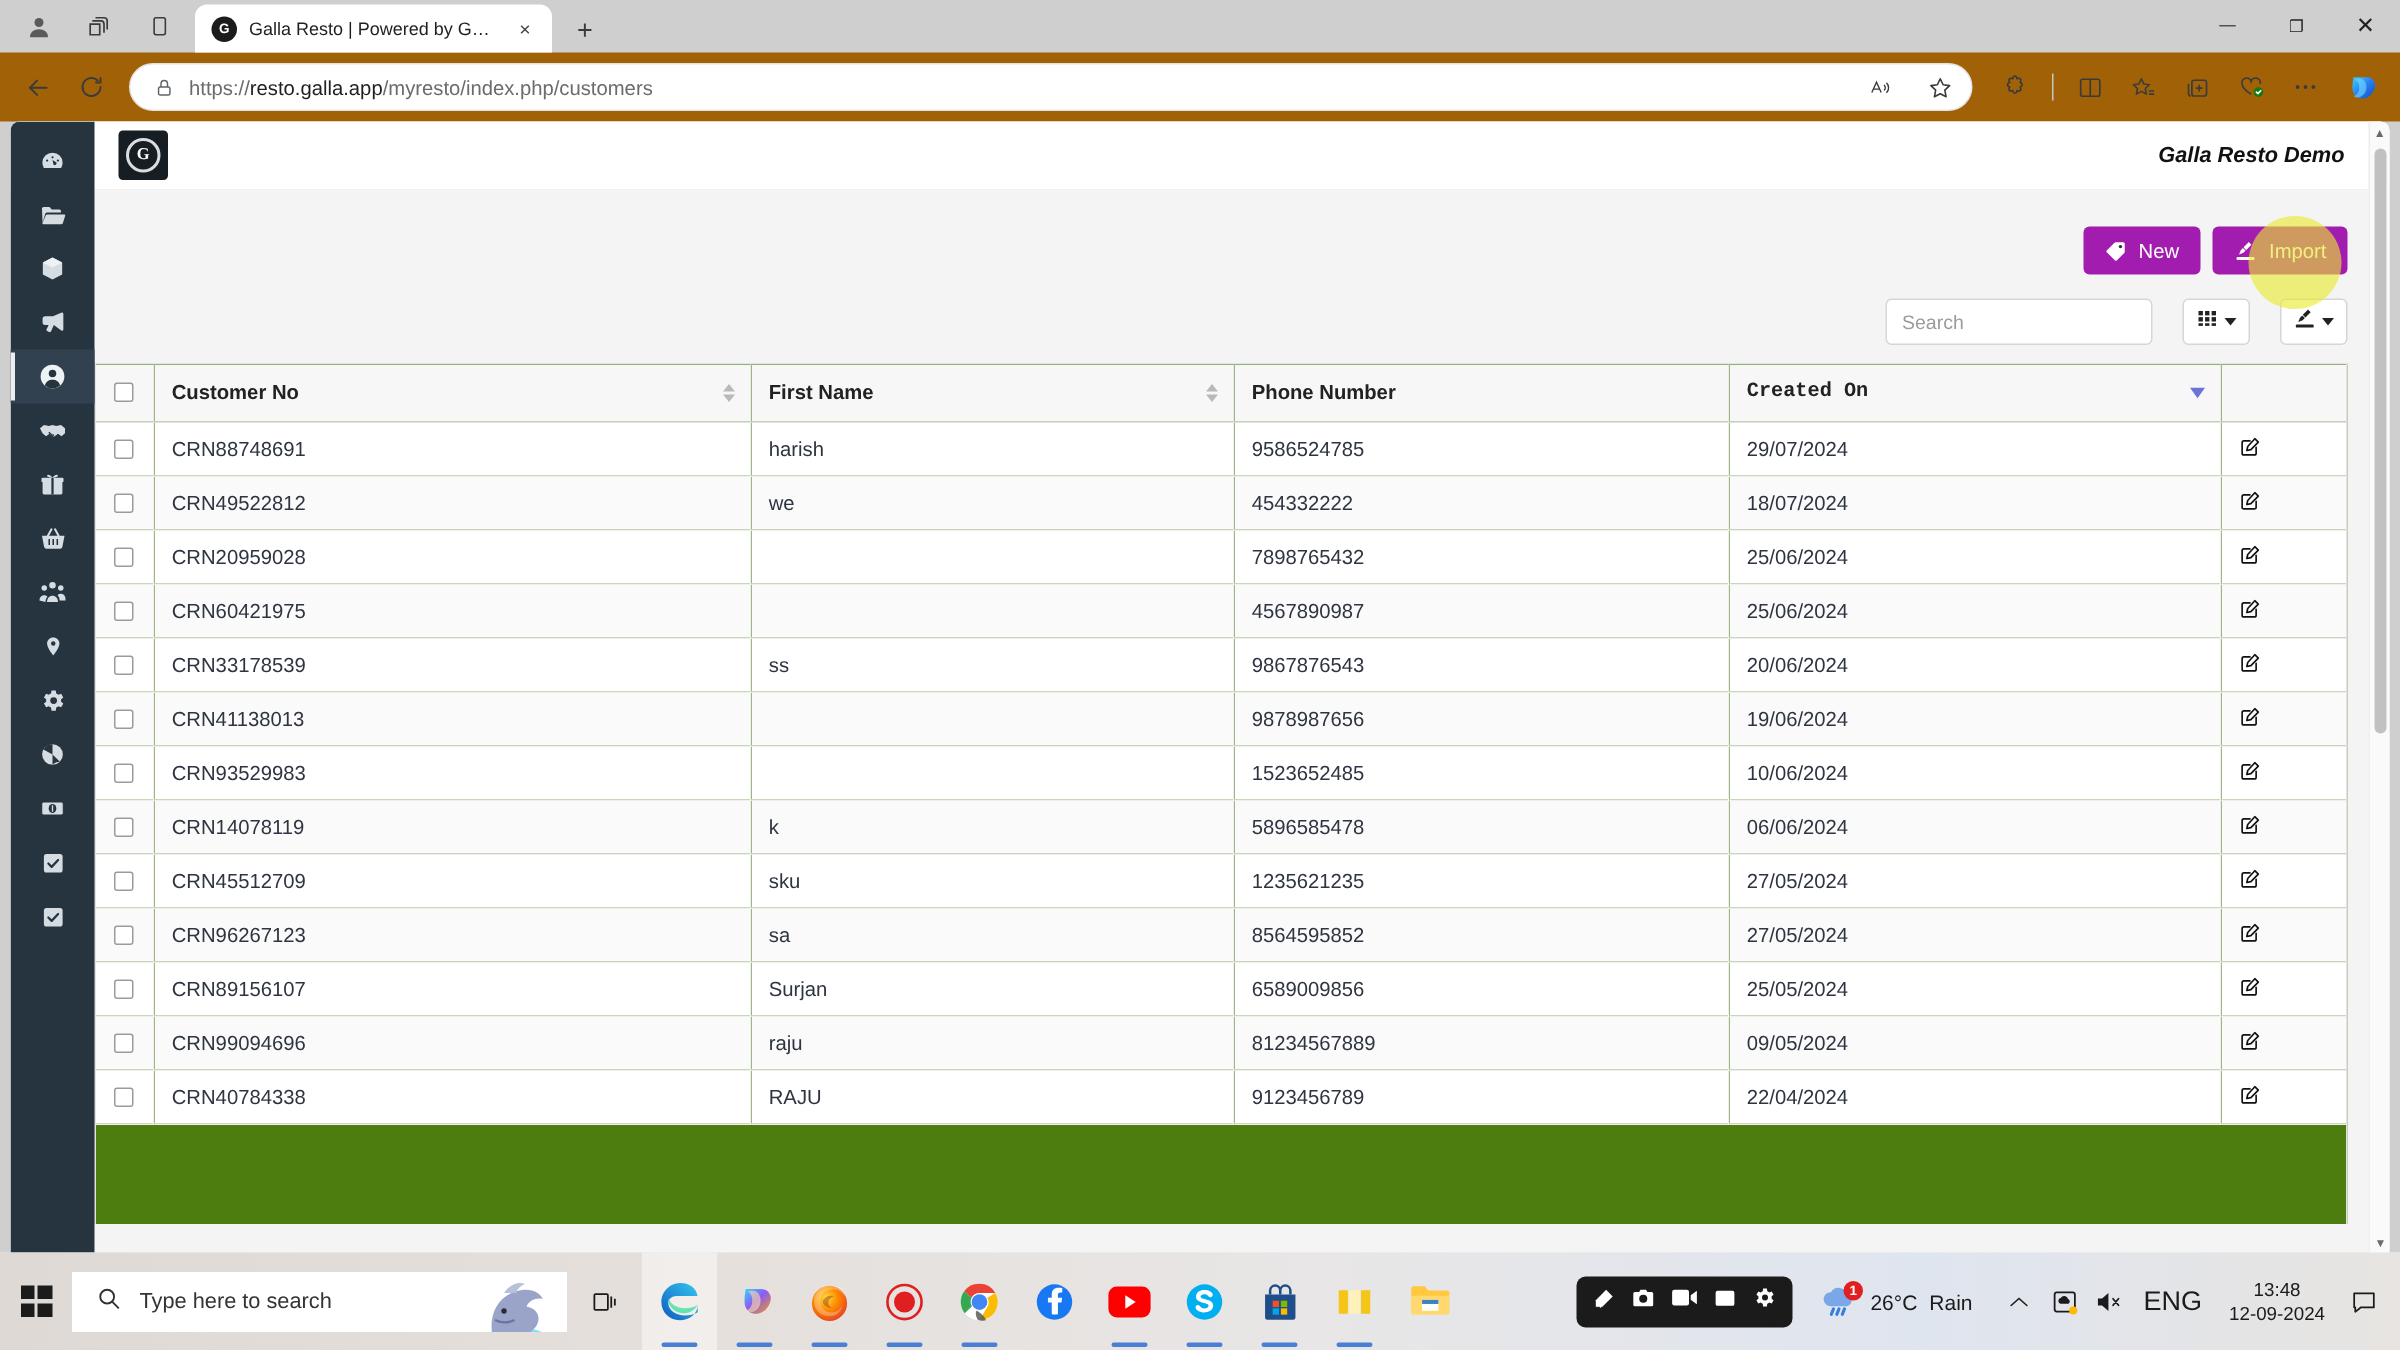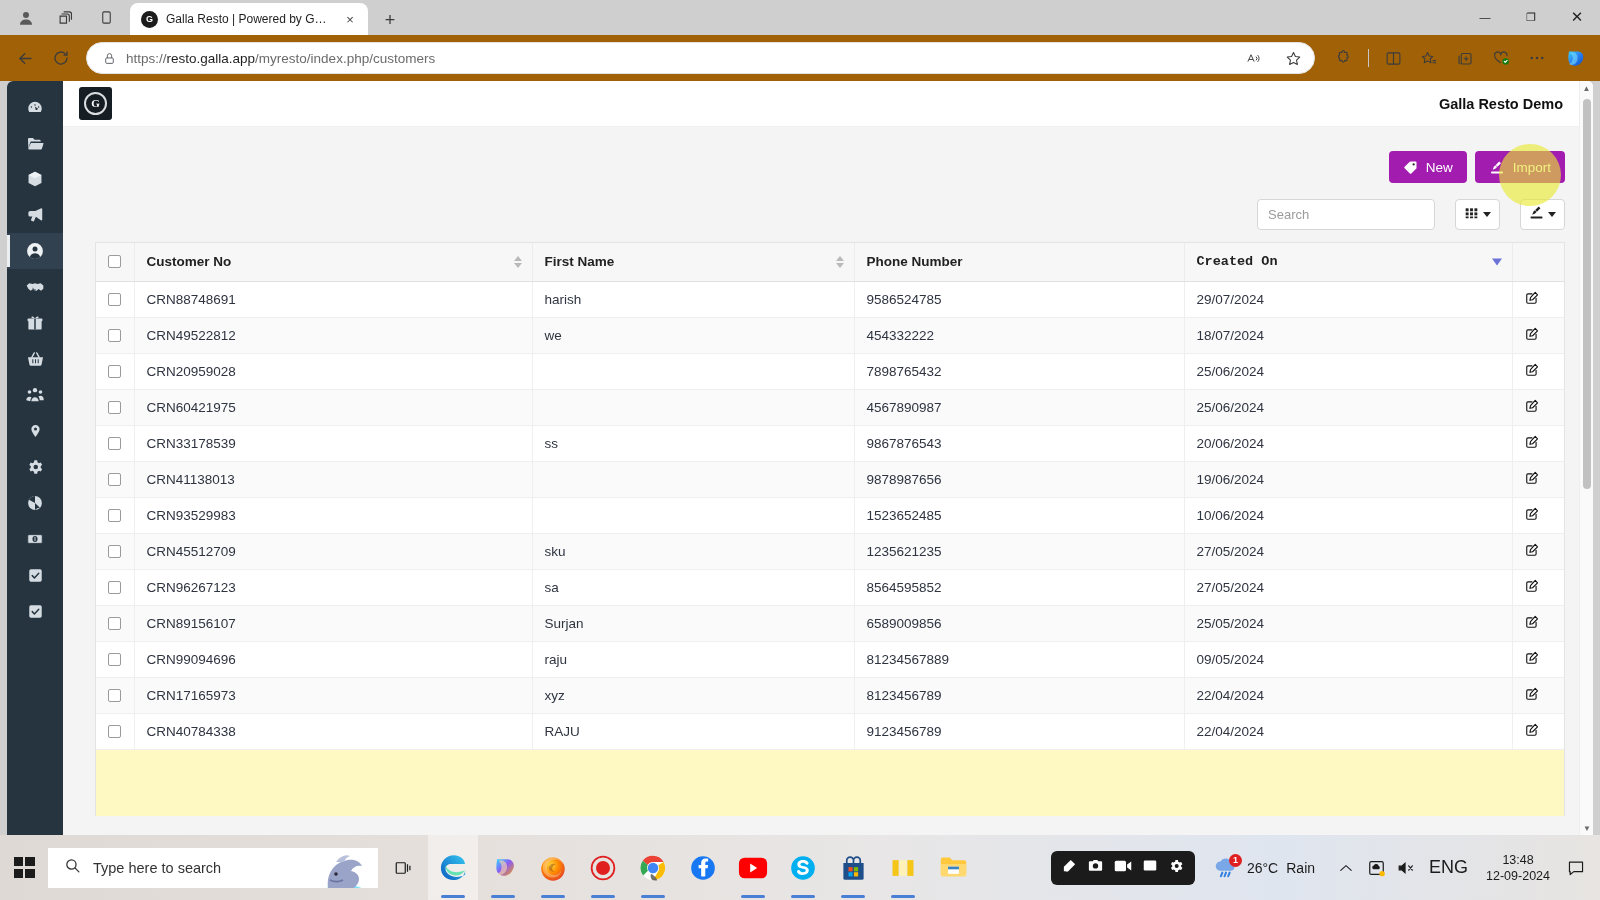--- a/index.html
+++ b/index.html
@@ -119,21 +119,21 @@
   .brand-logo {
     width: 33px; height: 33px; background: #161d23; border-radius: 3px;
     display: flex; align-items: center; justify-content: center;
   }
   .brand-logo .ring {
     width: 23px; height: 23px; border: 2.5px solid #d9dde0; border-radius: 50%;
     display: flex; align-items: center; justify-content: center;
   }
   .brand-logo .ring span { color: #fff; font-size: 11px; font-weight: 700; line-height: 1; font-family: "Liberation Serif", serif; }
   .app-title {
-    margin-left: auto; font-size: 14.5px; font-weight: bold; color: #111; padding-right: 14px;
+    margin-left: auto; font-size: 14.5px; font-weight: bold; color: #111; padding-right: 14px; font-style: italic;
   }
 
   .workarea {
     flex: 1 1 auto; background: #f4f4f4; padding: 0; position: relative; overflow: hidden;
   }
 
   .action-row {
     display: flex; justify-content: flex-end; align-items: center;
     gap: 8px; padding: 18px 28px 0 0; height: 62px;
   }
@@ -161,21 +161,21 @@
   }
   .search-box::placeholder { color: #9b9b9b; }
   .icon-btn {
     height: 31px; min-width: 44px; border: 1px solid #d6d6d6; border-radius: 4px;
     background: #fff; display: flex; align-items: center; justify-content: center;
     gap: 4px; cursor: pointer; padding: 0 8px;
   }
   .caret { width: 0; height: 0; border-left: 4px solid transparent; border-right: 4px solid transparent; border-top: 5px solid #222; }
 
   .table-wrap {
-    margin: 0 28px 0 32px; background: #fef9c3;
+    margin: 0 28px 0 0; background: #4d7c0f;
     border: 1px solid #e4e4e4; border-bottom: none;
     height: calc(100% - 134px); overflow: hidden;
   }
   table { width: 100%; border-collapse: collapse; table-layout: fixed; }
   thead th {
     background: #f7f7f7; border-bottom: 1px solid #e0e0e0;
     font-size: 13.5px; font-weight: bold; color: #222;
     text-align: left; height: 38px; padding: 0 12px;
     border-right: 1px solid #ececec; position: relative; white-space: nowrap;
   }
@@ -700,20 +700,33 @@
                   <td>10/06/2024</td>
                   <td class="edit-cell"><span class="edit-ico"><svg width="14" height="14" viewBox="0 0 24 24" fill="none" stroke="#111" stroke-width="1.9" stroke-linecap="round" stroke-linejoin="round">
                         <path d="M19 12.5V19a2 2 0 01-2 2H5a2 2 0 01-2-2V7a2 2 0 012-2h7"></path>
                         <path d="M17.5 2.5l4 4-8.5 8.5-4.6 1 1-4.6z"></path>
                       </svg></span></td>
                 </tr>
                 <tr>
                   <td class="c-chk">
                     <span class="chk"></span>
                   </td>
+                  <td>CRN14078119</td>
+                  <td>k</td>
+                  <td>5896585478</td>
+                  <td>06/06/2024</td>
+                  <td class="edit-cell"><span class="edit-ico"><svg width="14" height="14" viewBox="0 0 24 24" fill="none" stroke="#111" stroke-width="1.9" stroke-linecap="round" stroke-linejoin="round">
+                        <path d="M19 12.5V19a2 2 0 01-2 2H5a2 2 0 01-2-2V7a2 2 0 012-2h7"></path>
+                        <path d="M17.5 2.5l4 4-8.5 8.5-4.6 1 1-4.6z"></path>
+                      </svg></span></td>
+                </tr>
+                <tr>
+                  <td class="c-chk">
+                    <span class="chk"></span>
+                  </td>
                   <td>CRN45512709</td>
                   <td>sku</td>
                   <td>1235621235</td>
                   <td>27/05/2024</td>
                   <td class="edit-cell"><span class="edit-ico"><svg width="14" height="14" viewBox="0 0 24 24" fill="none" stroke="#111" stroke-width="1.9" stroke-linecap="round" stroke-linejoin="round">
                         <path d="M19 12.5V19a2 2 0 01-2 2H5a2 2 0 01-2-2V7a2 2 0 012-2h7"></path>
                         <path d="M17.5 2.5l4 4-8.5 8.5-4.6 1 1-4.6z"></path>
                       </svg></span></td>
                 </tr>
                 <tr>
@@ -743,33 +756,20 @@
                       </svg></span></td>
                 </tr>
                 <tr>
                   <td class="c-chk">
                     <span class="chk"></span>
                   </td>
                   <td>CRN99094696</td>
                   <td>raju</td>
                   <td>81234567889</td>
                   <td>09/05/2024</td>
-                  <td class="edit-cell"><span class="edit-ico"><svg width="14" height="14" viewBox="0 0 24 24" fill="none" stroke="#111" stroke-width="1.9" stroke-linecap="round" stroke-linejoin="round">
-                        <path d="M19 12.5V19a2 2 0 01-2 2H5a2 2 0 01-2-2V7a2 2 0 012-2h7"></path>
-                        <path d="M17.5 2.5l4 4-8.5 8.5-4.6 1 1-4.6z"></path>
-                      </svg></span></td>
-                </tr>
-                <tr>
-                  <td class="c-chk">
-                    <span class="chk"></span>
-                  </td>
-                  <td>CRN17165973</td>
-                  <td>xyz</td>
-                  <td>8123456789</td>
-                  <td>22/04/2024</td>
                   <td class="edit-cell"><span class="edit-ico"><svg width="14" height="14" viewBox="0 0 24 24" fill="none" stroke="#111" stroke-width="1.9" stroke-linecap="round" stroke-linejoin="round">
                         <path d="M19 12.5V19a2 2 0 01-2 2H5a2 2 0 01-2-2V7a2 2 0 012-2h7"></path>
                         <path d="M17.5 2.5l4 4-8.5 8.5-4.6 1 1-4.6z"></path>
                       </svg></span></td>
                 </tr>
                 <tr>
                   <td class="c-chk">
                     <span class="chk"></span>
                   </td>
                   <td>CRN40784338</td>

